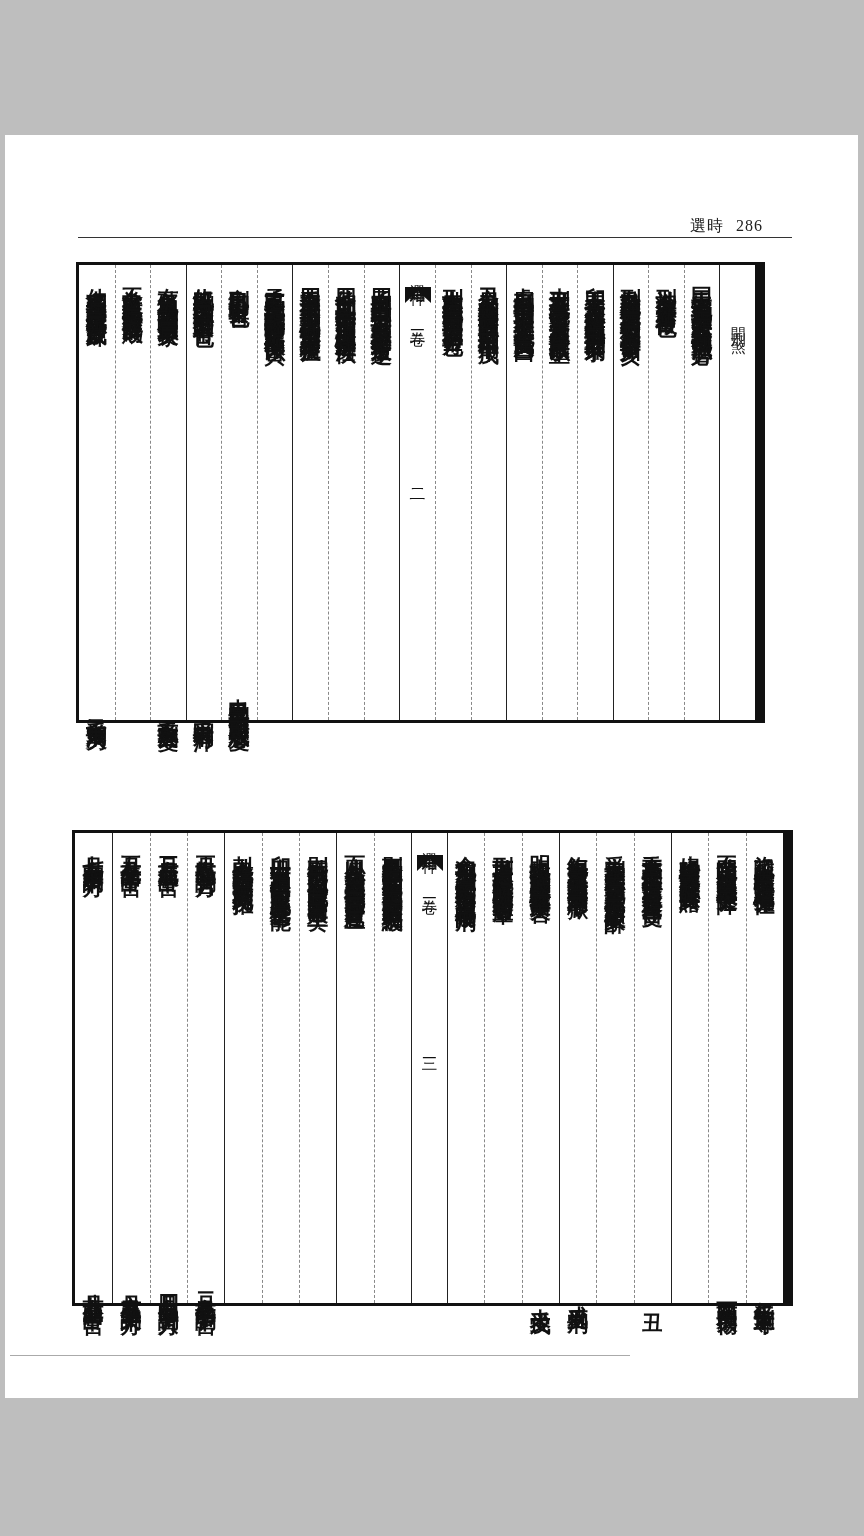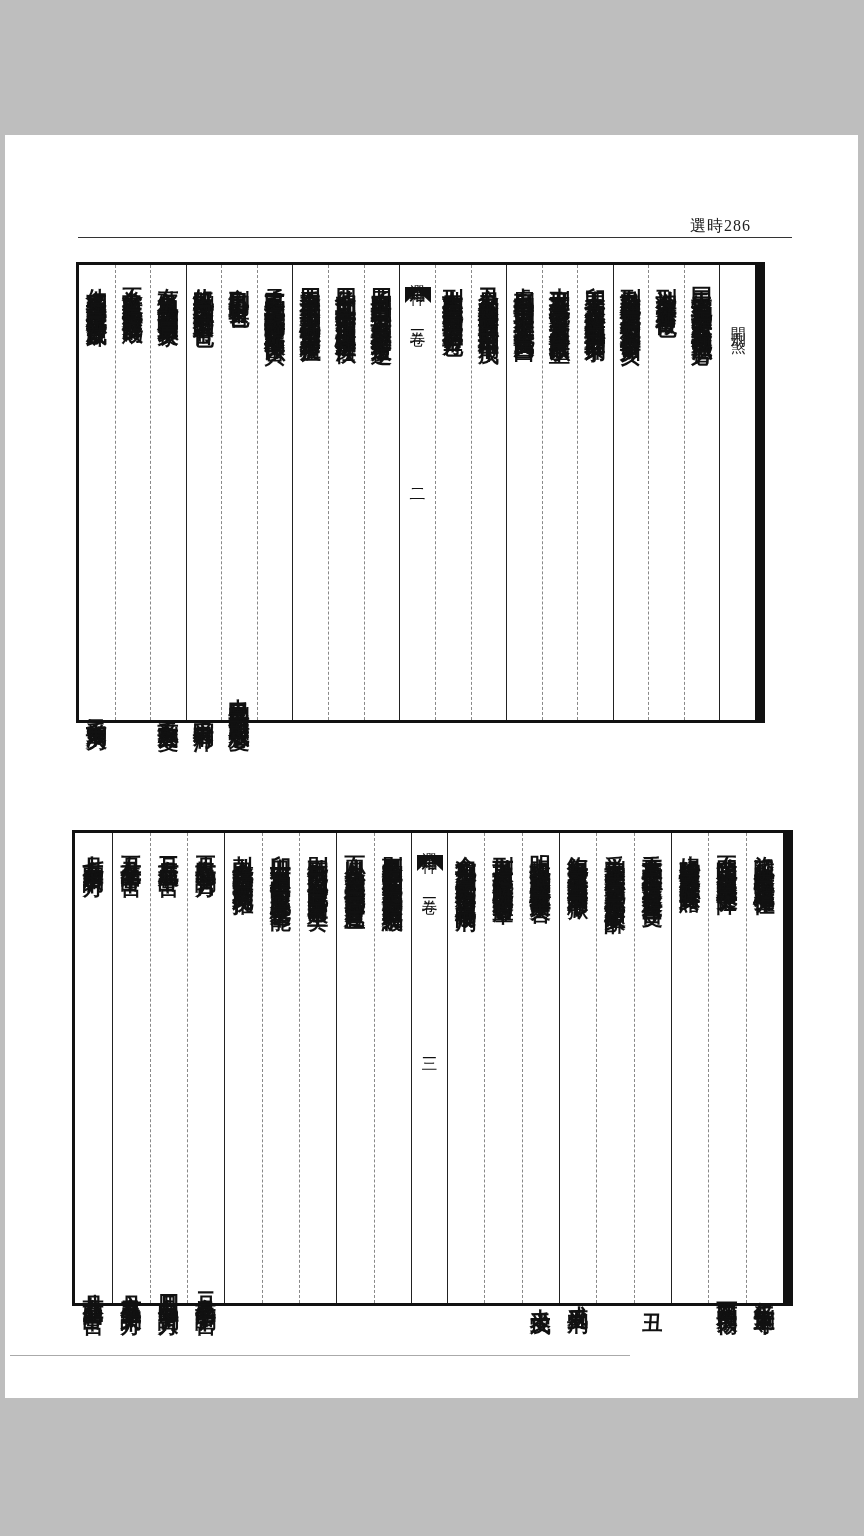--- a/index.html
+++ b/index.html
@@ -7,21 +7,21 @@
     width:864px; height:1536px; background:#bebebe; position:relative; overflow:hidden;
     font-family:"DejaVu Serif", "Liberation Serif", serif;
   }
   .sheet {
     position:absolute; left:5px; top:135px; width:853px; height:1263px; background:#ffffff;
   }
   .running-head {
     position:absolute; left:690px; top:216px; font-size:16px; color:#222; letter-spacing:1px;
     font-family:"Liberation Serif", "DejaVu Serif", serif;
   }
-  .running-head .pg { }
+  .running-head .pg { margin-left:12px; }
   .head-rule {
     position:absolute; left:78px; top:237px; width:714px; height:1px; background:#333;
   }
   .block {
     position:absolute; border:3px solid #111; background:#fff;
   }
   .block .outer-right {
     position:absolute; top:-3px; bottom:-3px; right:-10px; width:7px; background:#111;
   }
   .cols {

